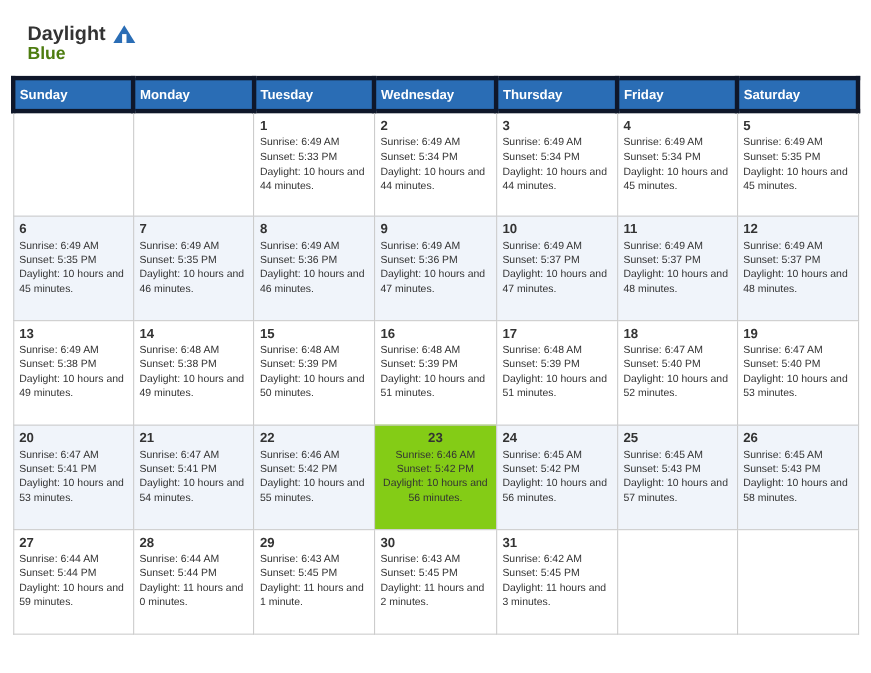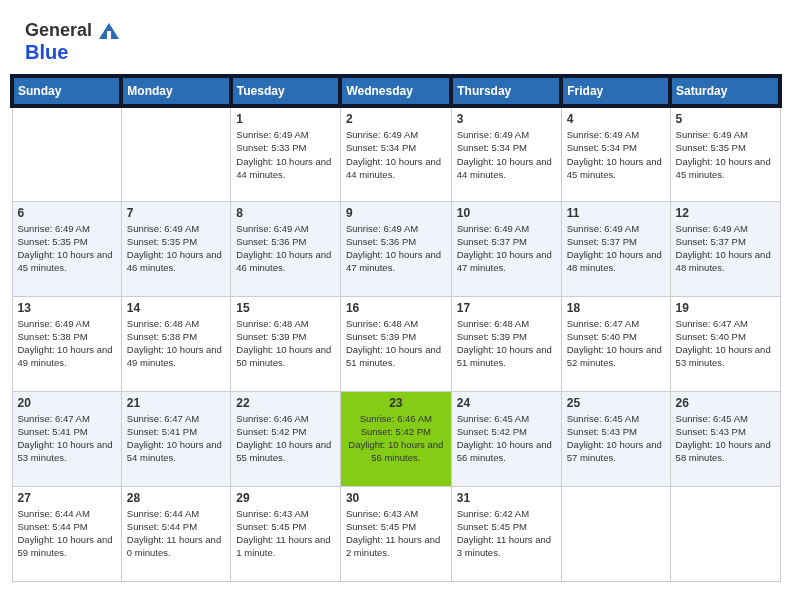--- a/index.html
+++ b/index.html
@@ -79,28 +79,28 @@
       background: #fff !important;
     }
   </style>
 </head>
 <body>
 
 <div class="header">
   <div class="logo">
     <div class="logo-row">
       <div class="logo-row">
-        <span style="font-size:18px;font-weight:bold;color:#333;">General</span>
+        <span style="font-size:18px;font-weight:bold;color:#333;">Daylight</span>
         <svg width="24" height="20" viewBox="0 0 24 20" style="margin-left:3px;">
           <polygon points="12,2 22,18 2,18" fill="#2a6db5"></polygon>
           <rect x="10" y="10" width="4" height="8" fill="#fff"></rect>
         </svg>
       </div>
     </div>
-    <span style="font-size:20px;font-weight:bold;color:#1d4ed8;">Blue</span>
+    <span style="font-size:16px;font-weight:bold;color:#4d7c0f;">Blue</span>
   </div>
   <div class="title-section">
     <div class="month-title"></div>
     <div class="subtitle"></div>
   </div>
 </div>
 
 <table class="calendar">
   <thead>
     <tr id="weekday-header">

